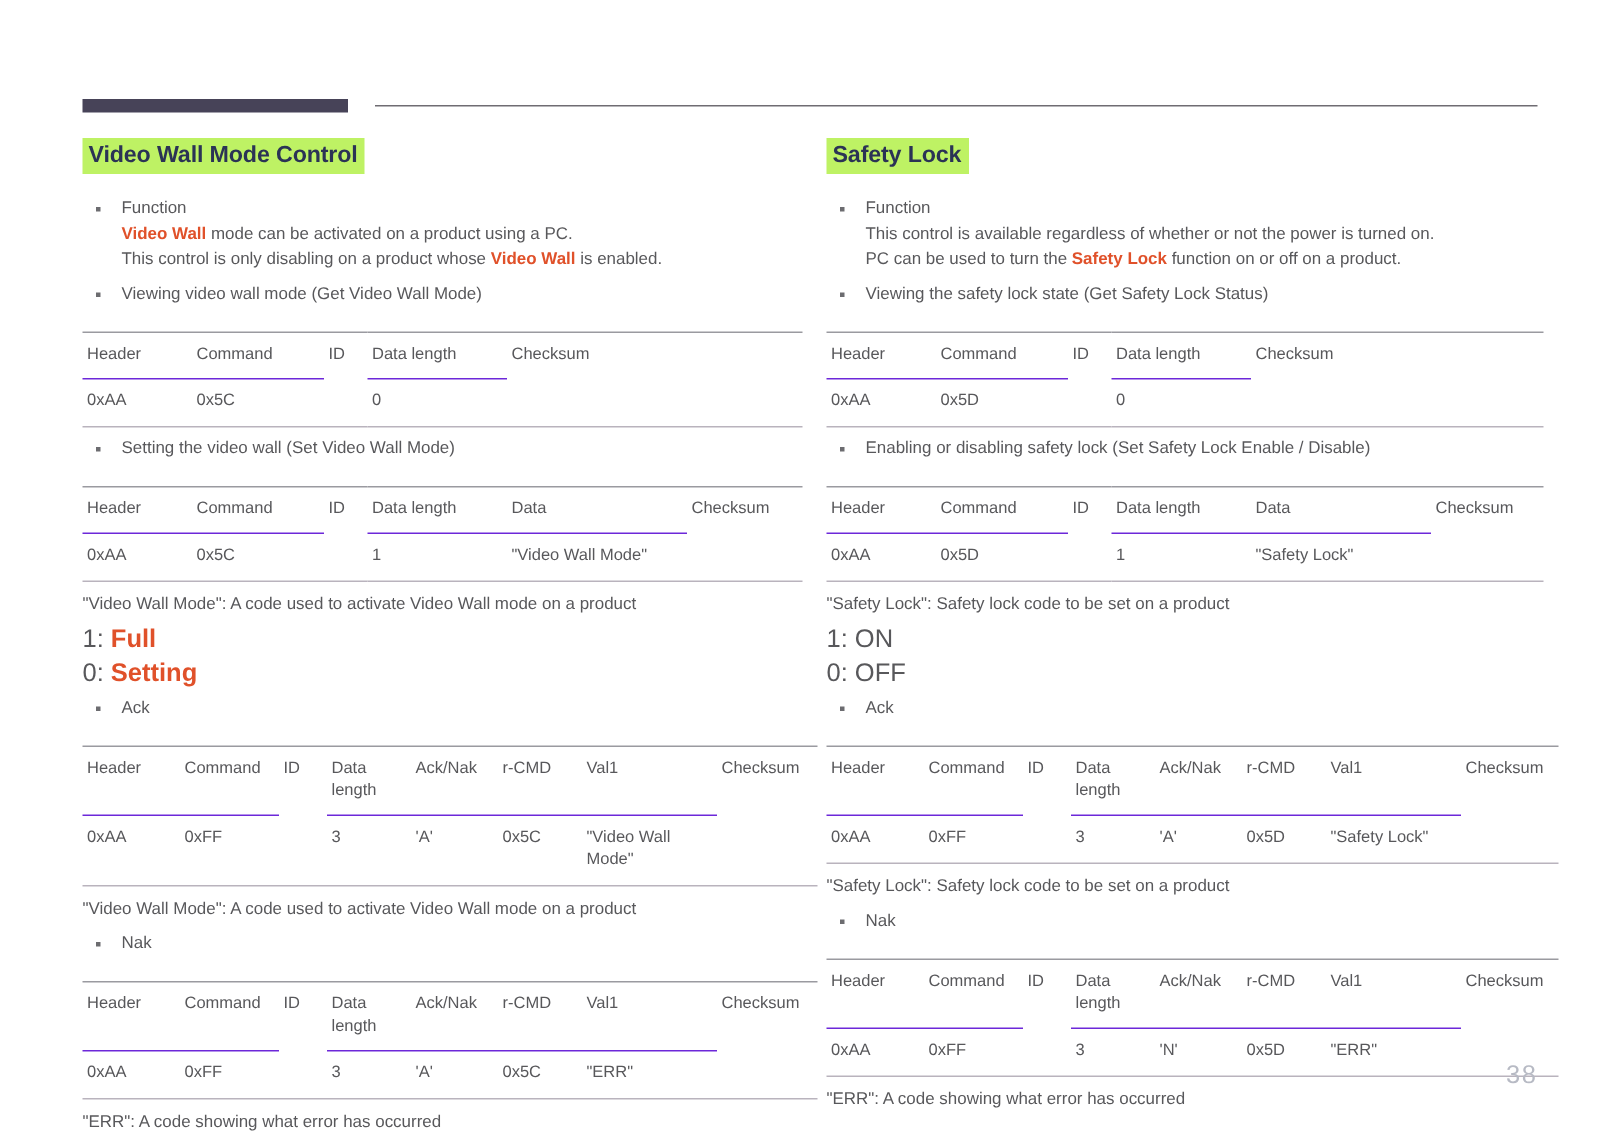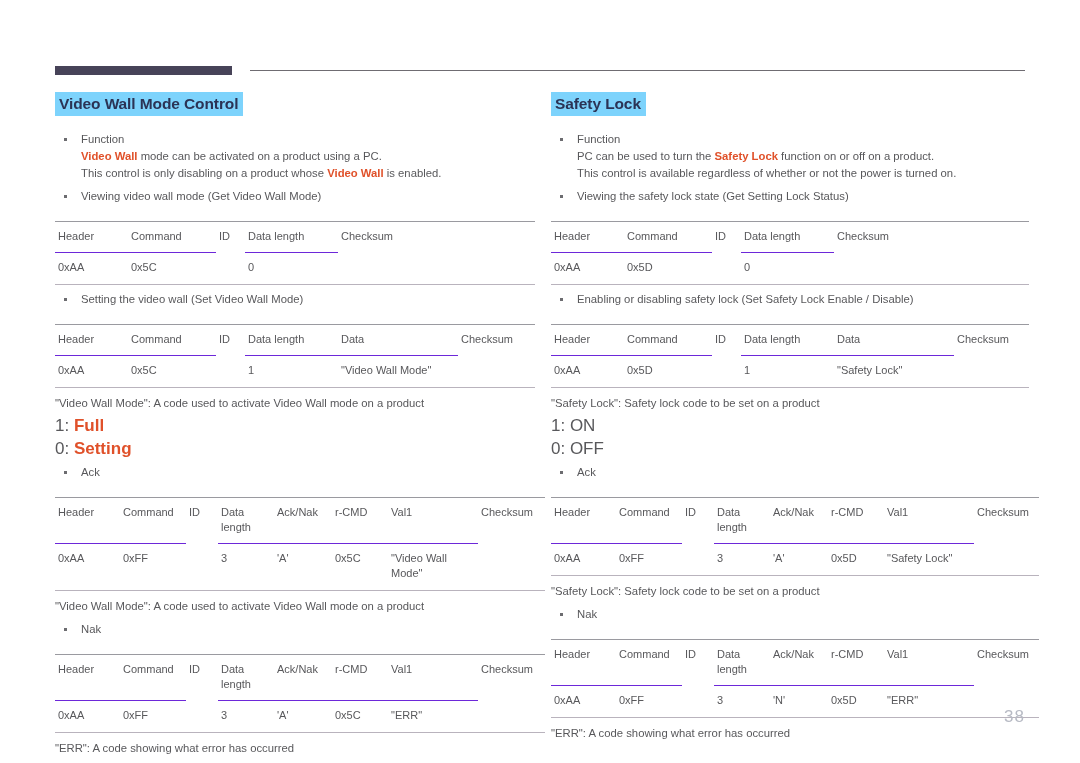--- a/index.html
+++ b/index.html
@@ -44,21 +44,21 @@
   .col {
     position: absolute;
     top: 0;
   }
   .col-left  { left: 55px;  width: 480px; }
   .col-right { left: 551px; width: 478px; }
 
   
   .sect-title {
     display: inline-block;
-    background: #7dd3fc;
+    background: #bef264;
     color: #2b3355;
     font-weight: bold;
     font-size: 15.5px;
     line-height: 1.25;
     padding: 2px 5px 3px 4px;
     letter-spacing: -0.1px;
     margin: 0 0 9px 0;
   }
 
   
@@ -316,25 +316,25 @@
 
     <div class="caption">"ERR": A code showing what error has occurred</div>
   </div>
 
   <div class="col col-right">
 
     <div class="sect-title">Safety Lock</div>
 
     <div class="bullet">
       <span>Function</span>
+      <span class="sub">This control is available regardless of whether or not the power is turned on.</span>
       <span class="sub"><span>PC can be used to turn the </span><span class="hl-red">Safety Lock</span><span> function on or off on a product.</span></span>
-      <span class="sub">This control is available regardless of whether or not the power is turned on.</span>
-    </div>
-
-    <div class="bullet">Viewing the safety lock state (Get Setting Lock Status)</div>
+    </div>
+
+    <div class="bullet">Viewing the safety lock state (Get Safety Lock Status)</div>
 
     <div class="tbl-wrap">
       <table class="cmd">
         <colgroup>
           <col style="width:73px">
             <col style="width:88px">
             <col style="width:29px">
           <col style="width:93px">
             <col style="width:195px">
         </colgroup>

